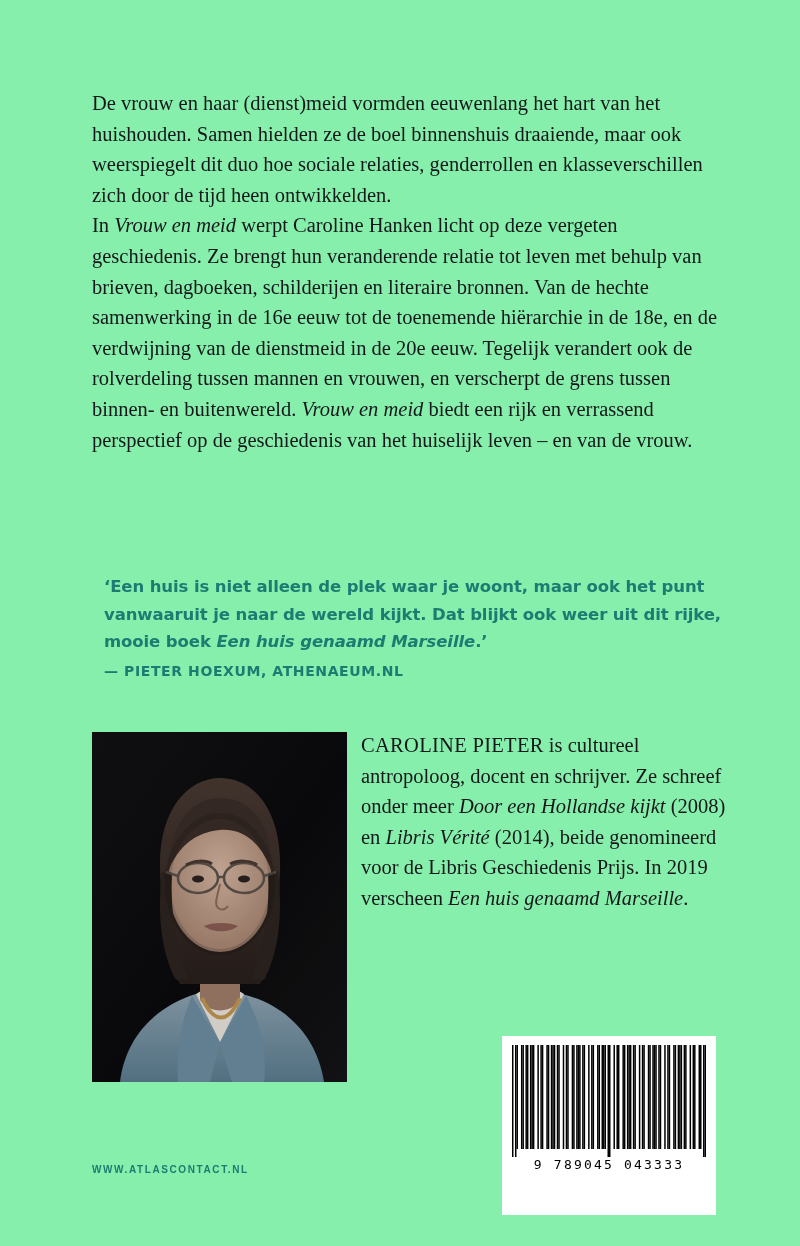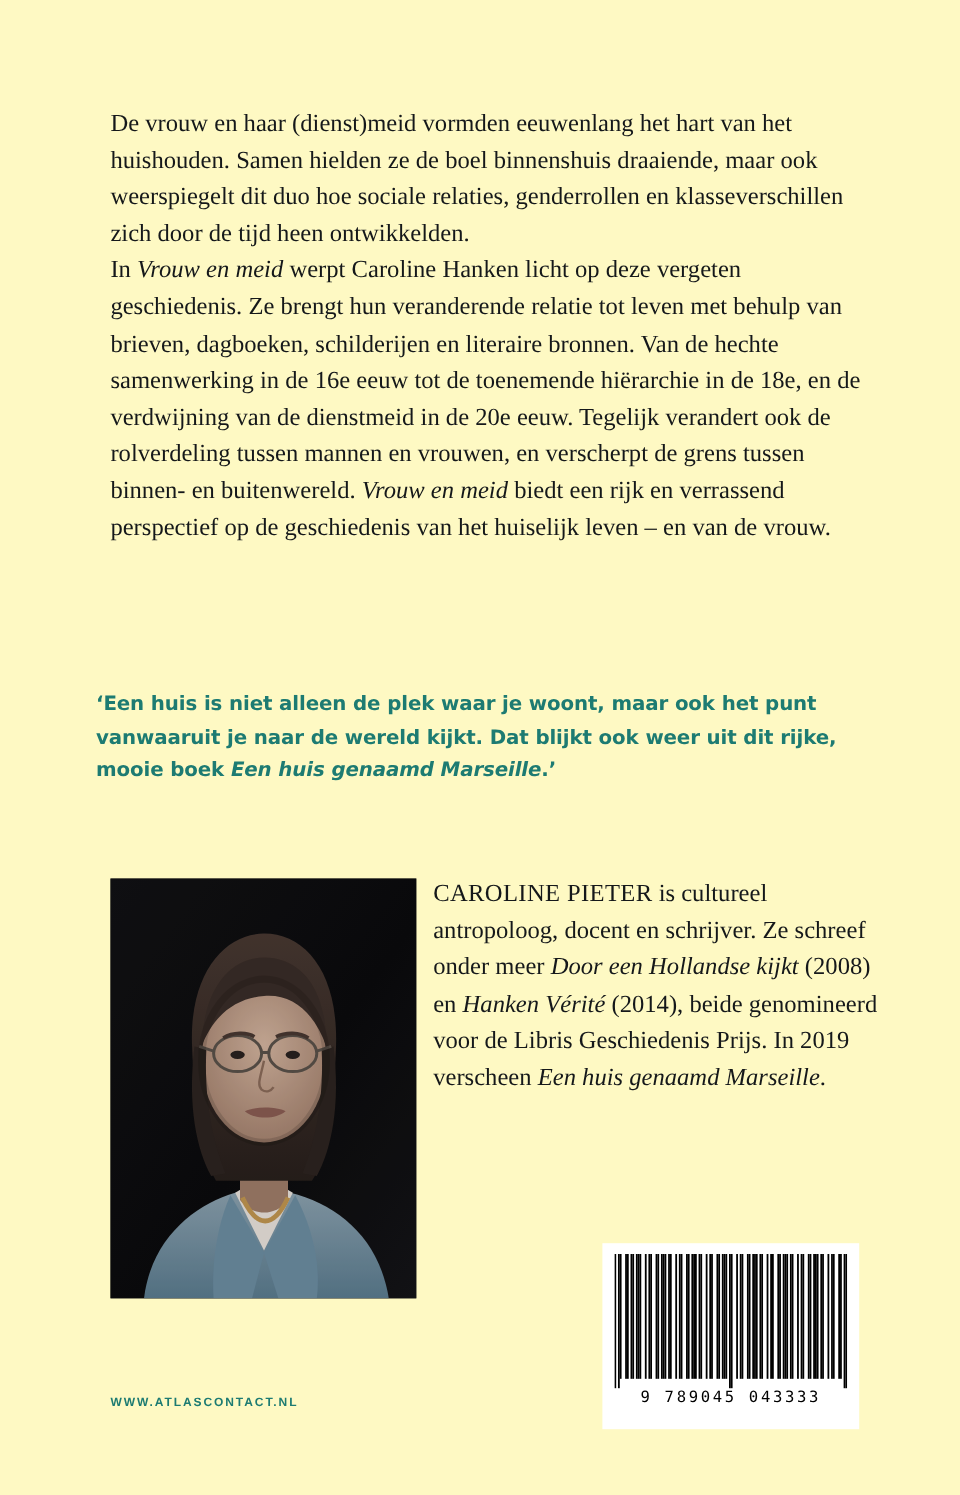--- a/index.html
+++ b/index.html
@@ -14,42 +14,42 @@
     color: #1a1a1a;
     position: relative;
     overflow: hidden;
   }
   .page {
     position: absolute;
     left: 0;
     top: 0;
     width: 800px;
     height: 1246px;
-    background: #fef9c3;
+    background: #86efac;
   }
   .blurb {
     position: absolute;
     left: 92px;
     top: 88px;
     width: 625px;
     font-size: 20.5px;
     line-height: 30.6px;
     color: #15181a;
     font-family: "Liberation Serif", serif;
   }
   .blurb p {
     margin: 0;
   }
   .blurb em {
     font-style: italic;
     text-align: right;
   }
   .quote {
     position: absolute;
-    left: 80px;
+    left: 104px;
     top: 573px;
     width: 640px;
     font-family: "DejaVu Sans", sans-serif;
     font-weight: bold;
     font-size: 16.5px;
     line-height: 27.5px;
     color: #1d7b72;
     letter-spacing: -0.1px;
   }
   .quote em {
@@ -88,21 +88,21 @@
   }
   .author-name {
     font-variant: small-caps;
     letter-spacing: 0.3px;
   }
   .barcode-box {
     position: absolute;
     left: 502px;
     top: 1036px;
     width: 214px;
-    height: 155px;
+    height: 179px;
     background: #ffffff;
   }
   .barcode-inner {
     position: absolute;
     left: 10px;
     top: 9px;
     width: 194px;
     height: 112px;
   }
   .barcode-digits {
@@ -132,20 +132,21 @@
 
 <div class="page">
 
   <div class="blurb">
     <p>De vrouw en haar (dienst)meid vormden eeuwenlang het hart van het huishouden. Samen hielden ze de boel binnenshuis draaiende, maar ook weerspiegelt dit duo hoe sociale relaties, genderrollen en klasseverschillen zich door de tijd heen ontwikkelden.</p>
     <p><span>In </span><em>Vrouw en meid</em><span> werpt Caroline Hanken licht op deze vergeten geschiedenis. Ze brengt hun veranderende relatie tot leven met behulp van brieven, dagboeken, schilderijen en literaire bronnen. Van de hechte samenwerking in de 16e eeuw tot de toenemende hiërarchie in de 18e, en de verdwijning van de dienstmeid in de 20e eeuw. Tegelijk verandert ook de rolverdeling tussen mannen en vrouwen, en verscherpt de grens tussen binnen- en buitenwereld. </span><em>Vrouw en meid</em><span> biedt een rijk en verrassend perspectief op de geschiedenis van het huiselijk leven – en van de vrouw.</span></p>
   </div>
 
   <div class="quote">
     <span>‘Een huis is niet alleen de plek waar je woont, maar ook het punt vanwaaruit je naar de wereld kijkt. Dat blijkt ook weer uit dit rijke, mooie boek </span><em>Een huis genaamd Marseille</em><span>.’</span>
+    <span class="quote-attr">— PIETER HOEXUM, ATHENAEUM.NL</span>
   </div>
 
   <div class="author-photo">
     <svg width="255" height="350" viewBox="0 0 255 350" xmlns="http://www.w3.org/2000/svg">
       <defs>
         <linearGradient id="bg" x1="0" y1="0" x2="1" y2="1">
           <stop offset="0%" stop-color="#121215"></stop>
           <stop offset="55%" stop-color="#0b0b0d"></stop>
           <stop offset="100%" stop-color="#151518"></stop>
         </linearGradient>
@@ -197,21 +198,21 @@
       <path d="M128 152 C 125 166, 122 172, 126 176 C 130 179, 134 177, 136 174" stroke="#8e6e5c" stroke-width="2" fill="none"></path>
 
       <path d="M112 194 C 120 190, 138 190, 146 194 C 138 201, 120 201, 112 194 Z" fill="#8e5f55"></path>
 
       <ellipse cx="128" cy="152" rx="52" ry="68" fill="none" stroke="#00000022" stroke-width="6"></ellipse>
       <rect x="0" y="0" width="255" height="350" fill="#000" opacity="0.12"></rect>
     </svg>
   </div>
 
   <div class="author-bio">
-    <span class="author-name">CAROLINE PIETER</span><span> is cultureel antropoloog, docent en schrijver. Ze schreef onder meer </span><em>Door een Hollandse kijkt</em><span> (2008) en </span><em>Hanken Vérité</em><span> (2014), beide genomineerd voor de Libris Geschiedenis Prijs. In 2019 verscheen </span><em>Een huis genaamd Marseille</em><span>.</span>
+    <span class="author-name">CAROLINE PIETER</span><span> is cultureel antropoloog, docent en schrijver. Ze schreef onder meer </span><em>Door een Hollandse kijkt</em><span> (2008) en </span><em>Libris Vérité</em><span> (2014), beide genomineerd voor de Libris Geschiedenis Prijs. In 2019 verscheen </span><em>Een huis genaamd Marseille</em><span>.</span>
   </div>
 
   <div class="barcode-box">
     <div class="barcode-inner" id="barcode-bars"><svg width="194" height="112" viewBox="0 0 130 112" preserveAspectRatio="none">
           <rect x="0" y="0" width="1" height="112" fill="#000"></rect>
           <rect x="2" y="0" width="1" height="112" fill="#000"></rect>
           <rect x="3" y="0" width="1" height="104" fill="#000"></rect>
           <rect x="6" y="0" width="1" height="104" fill="#000"></rect>
           <rect x="7" y="0" width="1" height="104" fill="#000"></rect>
           <rect x="9" y="0" width="1" height="104" fill="#000"></rect>

